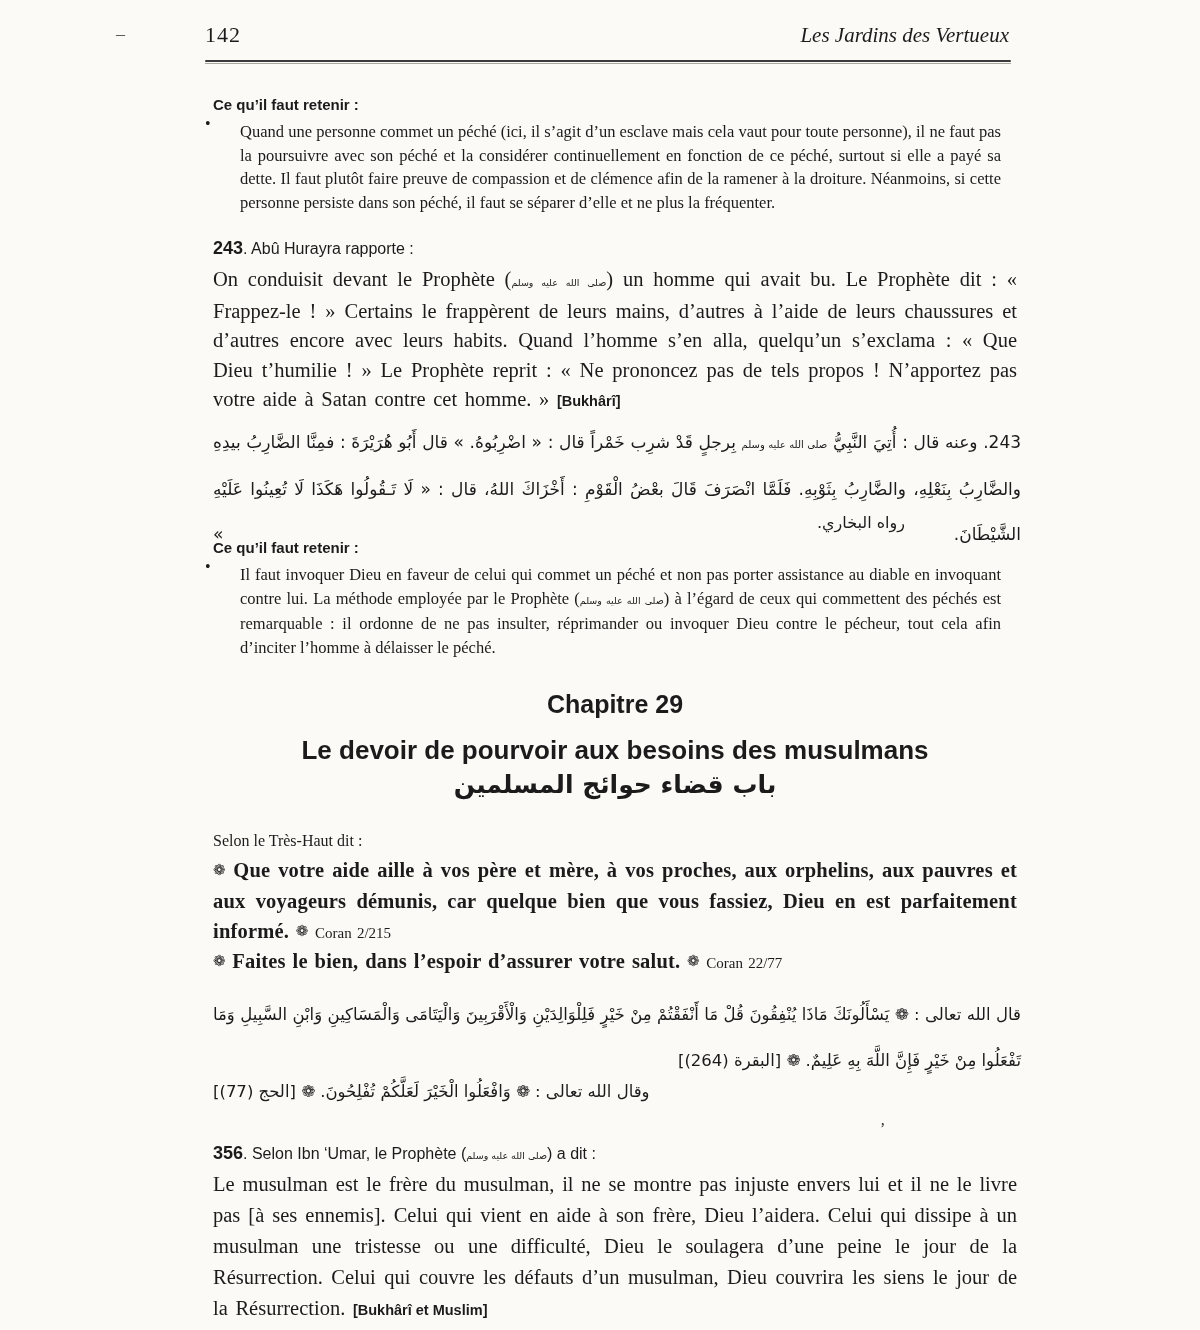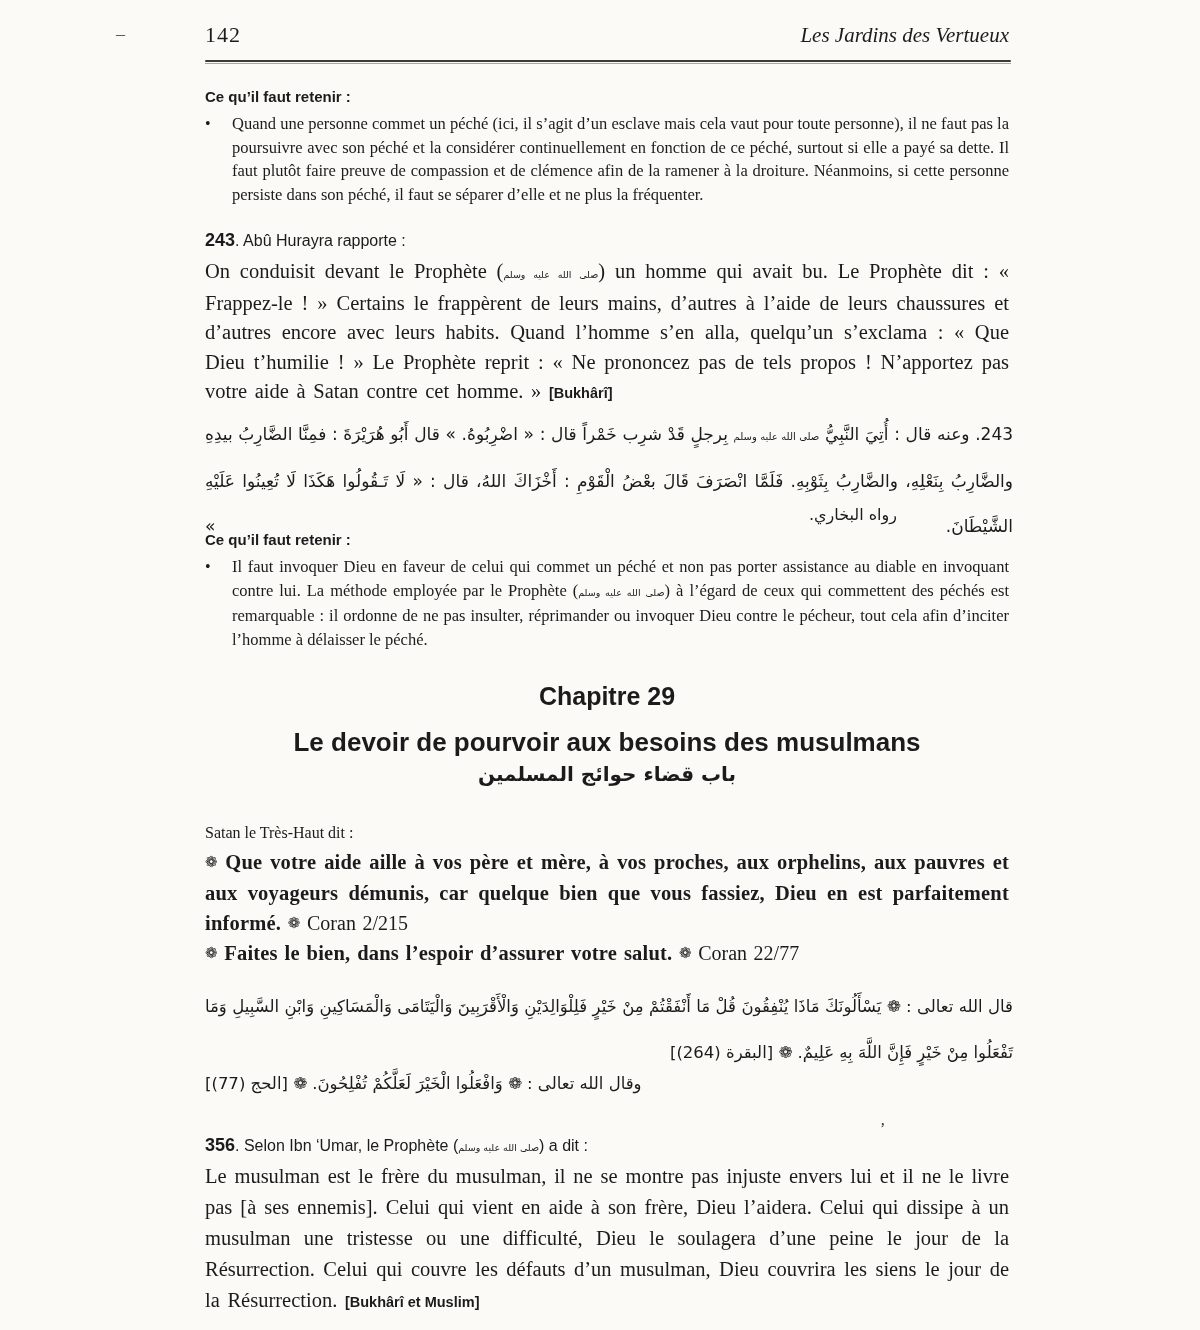--- a/index.html
+++ b/index.html
@@ -9,21 +9,21 @@
     font-family:"Liberation Serif","DejaVu Serif",serif;
     color:#1b1b1b;
     position:relative;
     overflow:hidden;
   }
   .page{
     position:absolute;inset:0;
     background:#fbfaf7;
   }
   .abs{position:absolute;}
-  p{margin:0;}
+  p{margin:8px;}
 
   
   .corner-mark{left:116px;top:24px;font-size:18px;color:#555;}
   .header-row{left:205px;width:804px;top:22px;display:flex;justify-content:space-between;align-items:baseline;}
   .page-number{font-size:22px;letter-spacing:1px;}
   .book-title{font-size:21px;font-style:italic;}
   .header-rule{left:205px;width:806px;top:60px;}
   .rule-main{height:2px;background:#3a3a3a;border-radius:1px;}
   .rule-shadow{height:1px;background:#a9a69e;margin-top:1px;}
 
@@ -55,29 +55,29 @@
   
   .arabic{font-family:"DejaVu Sans",sans-serif;direction:rtl;}
   .ar-243{left:205px;width:808px;top:412px;font-size:17px;line-height:45px;text-align:justify;text-align-last:justify;}
   .ar-source{left:205px;width:804px;top:505px;font-size:16px;text-align:right;padding-right:112px;box-sizing:border-box;}
   .saw-ar{font-size:10px;}
   .saw-fr{font-size:9.5px;font-family:"DejaVu Sans",sans-serif;letter-spacing:-0.5px;}
 
   
   .chapter-title{left:205px;width:804px;top:682px;text-align:center;font-weight:bold;font-size:25px;}
   .chapter-subtitle{left:205px;width:804px;top:727px;text-align:center;font-weight:bold;font-size:26px;}
-  .chapter-arabic{left:205px;width:804px;top:762px;text-align:center;font-weight:bold;font-size:20px;}
+  .chapter-arabic{left:205px;width:804px;top:762px;text-align:center;font-weight:bold;font-size:25px;}
 
   
   .quran-intro{left:205px;width:804px;top:824px;font-size:16px;}
   .verse{font-size:20.5px;line-height:30.5px;text-align:justify;word-spacing:1.5px;}
   .verse b{letter-spacing:0.2px;}
   .v1{left:205px;width:804px;top:847px;}
   .v2{left:205px;width:804px;top:938px;}
-  .verse-ref{font-weight:normal;font-size:20px;}
+  .verse-ref{font-weight:normal;font-size:15px;}
   .orn{font-size:15px;vertical-align:2px;}
   .ar-q1{left:205px;width:808px;top:984px;font-size:16.5px;line-height:46px;text-align:justify;}
   .ar-q2{left:205px;width:808px;top:1074px;font-size:16.5px;text-align:left;padding-right:96px;box-sizing:border-box;}
 
   .speck{left:880px;top:1120px;font-size:16px;color:#333;}
 </style>
 </head>
 <body>
 
 <div class="page">
@@ -109,21 +109,21 @@
   <p class="abs retain-2 sans retain-label">Ce qu’il faut retenir :</p>
   <div class="abs bullet-2 bullet-wrap">
     <span class="bullet-marker">•</span>
     <p class="bullet-par"><span>Il faut invoquer Dieu en faveur de celui qui commet un péché et non pas porter assistance au diable en invoquant contre lui. La méthode employée par le Prophète (</span><span class="saw-fr">صلى الله عليه وسلم</span><span>) à l’égard de ceux qui commettent des péchés est remarquable : il ordonne de ne pas insulter, réprimander ou invoquer Dieu contre le pécheur, tout cela afin d’inciter l’homme à délaisser le péché.</span></p>
   </div>
 
   <p class="abs chapter-title sans">Chapitre 29</p>
   <p class="abs chapter-subtitle sans">Le devoir de pourvoir aux besoins des musulmans</p>
   <p class="abs chapter-arabic arabic" lang="ar" dir="rtl">باب قضاء حوائج المسلمين</p>
 
-  <p class="abs quran-intro">Satan le Très-Haut dit :</p>
+  <p class="abs quran-intro">Selon le Très-Haut dit :</p>
 
   <p class="abs v1 verse"><span class="orn">❁</span> <b>Que votre aide aille à vos père et mère, à vos proches, aux orphelins, aux pauvres et aux voyageurs démunis, car quelque bien que vous fassiez, Dieu en est parfaitement informé.</b> <span class="orn">❁</span> <span class="verse-ref">Coran 2/215</span></p>
 
   <p class="abs v2 verse"><span class="orn">❁</span> <b>Faites le bien, dans l’espoir d’assurer votre salut.</b> <span class="orn">❁</span> <span class="verse-ref">Coran 22/77</span></p>
 
   <p class="abs ar-q1 arabic" lang="ar" dir="rtl">قال الله تعالى : ❁ يَسْأَلُونَكَ مَاذَا يُنْفِقُونَ قُلْ مَا أَنْفَقْتُمْ مِنْ خَيْرٍ فَلِلْوَالِدَيْنِ وَالْأَقْرَبِينَ وَالْيَتَامَى وَالْمَسَاكِينِ وَابْنِ السَّبِيلِ وَمَا تَفْعَلُوا مِنْ خَيْرٍ فَإِنَّ اللَّهَ بِهِ عَلِيمٌ. ❁ [البقرة (264)]</p>
   <p class="abs ar-q2 arabic" lang="ar" dir="rtl">وقال الله تعالى : ❁ وَافْعَلُوا الْخَيْرَ لَعَلَّكُمْ تُفْلِحُونَ. ❁ [الحج (77)]</p>
 
   <span class="abs speck">’</span>
 

